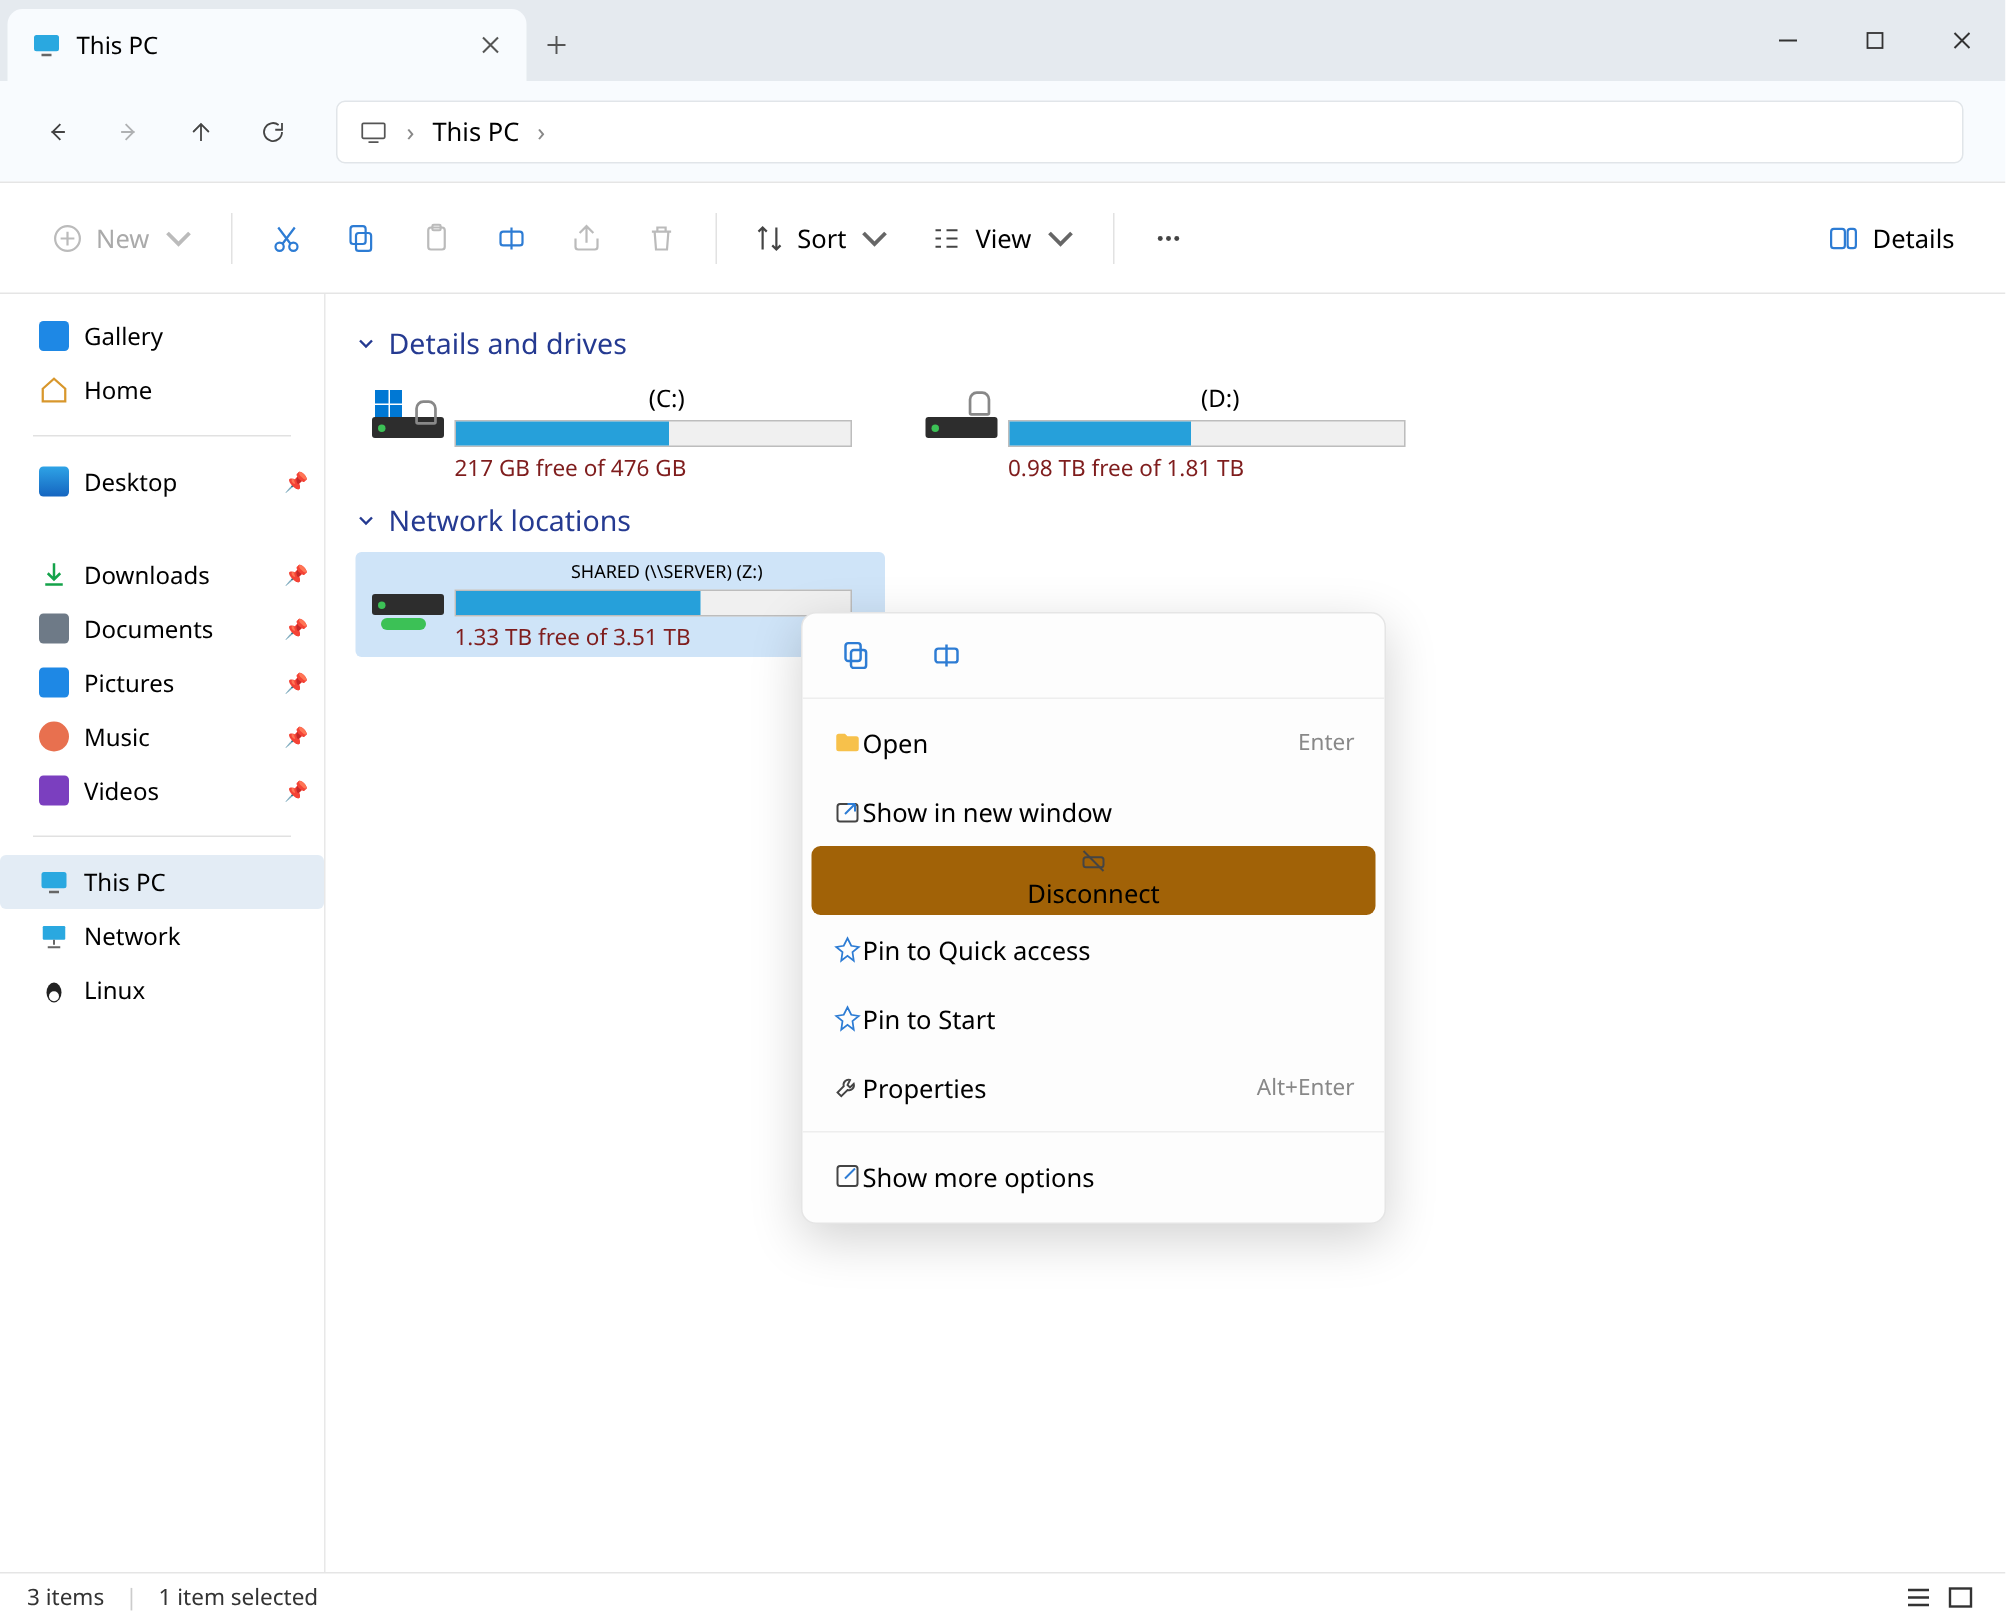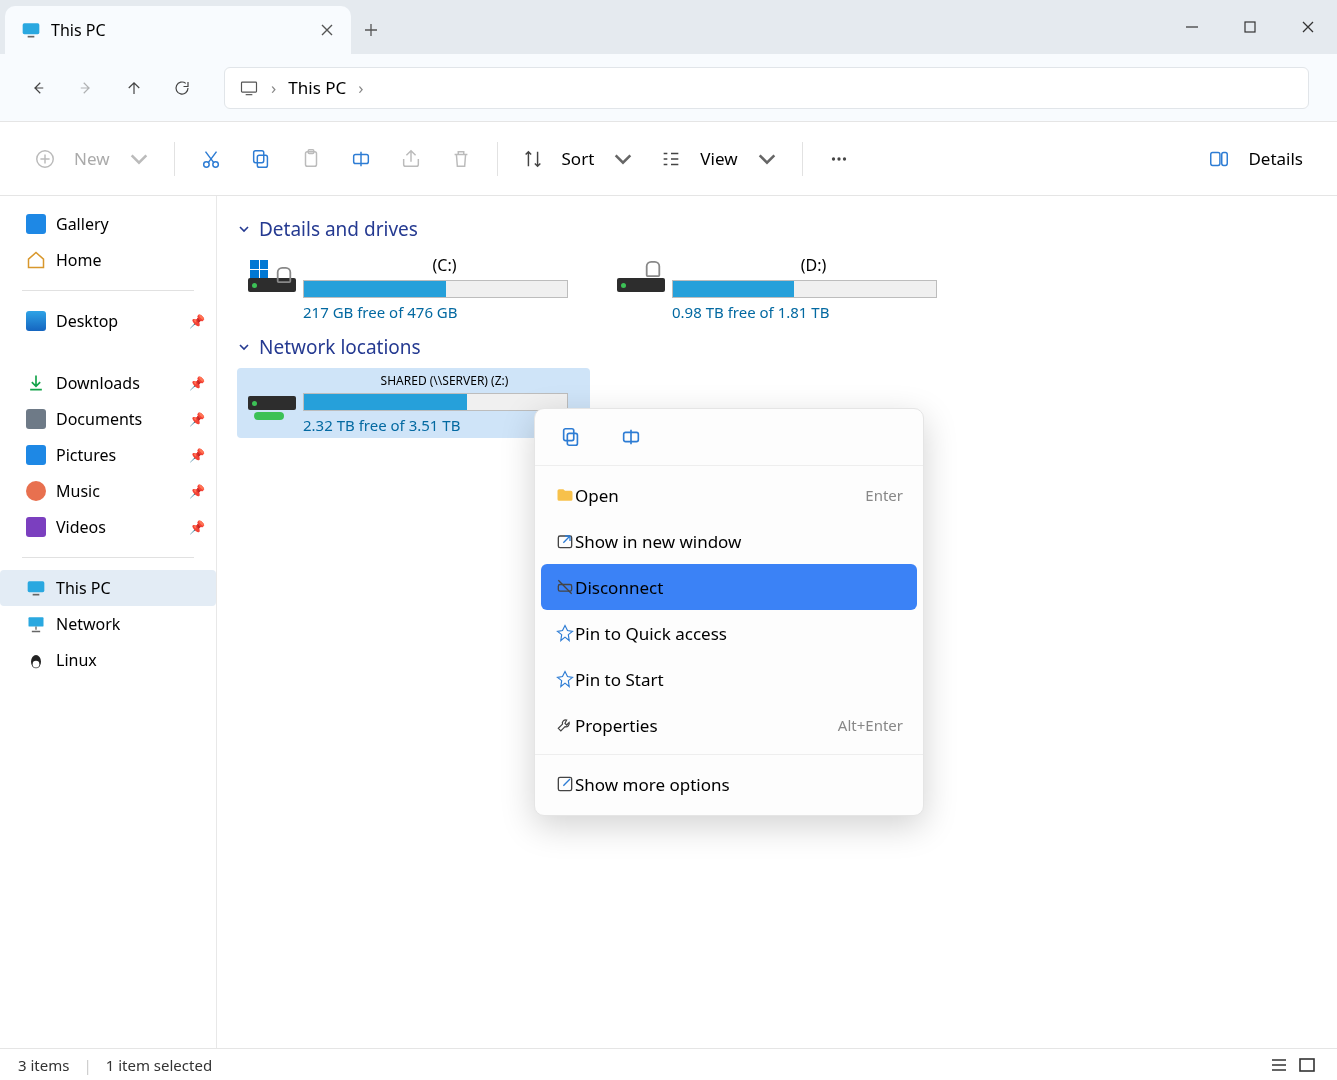--- a/index.html
+++ b/index.html
@@ -22,21 +22,21 @@
 .navbtn { width: 40px; height: 40px; display: flex; align-items: center; justify-content: center; border-radius: 6px; }
 .navbtn svg { width: 18px; height: 18px; }
 .navbtn.disabled svg { opacity: .4; }
 .addrbar { flex: 1; height: 42px; background: #fff; border: 1px solid #e1e5e9; border-radius: 6px; display: flex; align-items: center; padding: 0 14px; margin: 0 10px 0 14px; font-size: 17px; }
 .addrbar .chev { margin: 0 12px; color: #888; }
 .searchbox { width: 373px; height: 42px; background: #fff; border: 1px solid #e1e5e9; border-radius: 6px; display: flex; align-items: center; padding: 0 16px; font-size: 17px; color: #777; }
 .searchbox .text { flex: 1; }
 
 
 .toolbar { height: 75px; border-top: 1px solid #e5e5e5; border-bottom: 1px solid #e5e5e5; display: flex; align-items: center; padding: 0 24px; gap: 6px; }
-.tbtn { height: 40px; padding: 0 10px; display: flex; align-items: center; justify-content: center; border-radius: 6px; cursor: pointer; gap: 18px; font-size: 17px; }
+.tbtn { height: 40px; padding: 0 10px; display: flex; align-items: center; justify-content: center; border-radius: 6px; cursor: pointer; gap: 8px; font-size: 17px; }
 .tbtn.disabled { color: #aaa; }
 .tsep { width: 1px; height: 34px; background: #e2e2e2; margin: 0 8px; }
 .tbtn svg { width: 22px; height: 22px; }
 .tbtn.icon-only { width: 44px; padding: 0; }
 .toolbar-spacer { flex: 1; }
 
 
 .body { display: flex; height: calc(100% - 54px - 67px - 75px - 32px); }
 .sidebar { width: 217px; border-right: 1px solid #e8e8e8; padding: 10px 0; }
 .sb-item { height: 36px; display: flex; align-items: center; padding: 0 10px 0 26px; font-size: 16px; gap: 10px; cursor: pointer; }
@@ -50,28 +50,28 @@
 .group-header { display: flex; align-items: center; gap: 8px; color: #253a91; font-size: 19px; margin: 6px 0 8px 0; cursor: pointer; }
 .drives-row { display: flex; gap: 16px; margin-bottom: 14px; }
 .drive { width: 353px; height: 70px; display: flex; align-items: flex-start; padding: 4px; border-radius: 4px; }
 .drive.selected { background: #cfe4f8; }
 .drive-icon { width: 62px; height: 62px; display: flex; align-items: center; justify-content: center; }
 .drive-info { flex: 1; }
 .drive-name { text-align: center; font-size: 16px; margin-bottom: 4px; }
 .drive-name-left { font-size: 12px; margin-bottom: 4px; }
 .progress { width: 265px; height: 18px; background: #f0f0f0; border: 1px solid #bdbdbd; position: relative; }
 .progress-fill { height: 100%; background: #26a0da; }
-.drive-free { font-size: 15px; color: #0369a1; margin-top: 4px; }
+.drive-free { font-size: 15px; color: #7f1d1d; margin-top: 4px; }
 
 
 .ctxmenu { position: absolute; top: 408px; left: 534px; width: 390px; background: #fdfdfd; border: 1px solid #e5e5e5; border-radius: 10px; box-shadow: 0 10px 34px rgba(0,0,0,.18); overflow: hidden; }
 .ctx-top { height: 57px; display: flex; align-items: center; padding: 0 20px; gap: 28px; border-bottom: 1px solid #eee; }
 .ctx-top div { width: 32px; height: 32px; display:flex; align-items:center; justify-content:center; }
 .ctx-item { height: 46px; display: flex; align-items: center; padding: 0 20px; gap: 0; font-size: 17px; cursor: pointer; }
-.ctx-item.hover { background: #3b82f6; border-radius: 6px; margin: 0 6px; padding: 0 14px; }
+.ctx-item.hover { background: #a16207; border-radius: 6px; margin: 0 6px; padding: 0 14px; flex-direction: column; }
 .ctx-item .shortcut { margin-left: auto; color: #888; font-size: 15px; }
 .ctx-sep { border-top: 1px solid #eee; margin: 6px 0; }
 .ctx-item svg { width: 20px; height: 20px; flex-shrink: 0; }
 
 
 .statusbar { height: 32px; border-top: 1px solid #e5e5e5; display: flex; align-items: center; padding: 0 18px; font-size: 15px; color: #333; gap: 14px; }
 .statusbar .sep { color: #ccc; }
 .statusbar .spacer { flex: 1; }
 .viewtoggles { display: flex; gap: 4px; }
 .viewtoggles div { width: 24px; height: 22px; display:flex; align-items:center; justify-content:center; border-radius:3px; }
@@ -368,21 +368,21 @@
           <div style="position:relative">
             <div class="drive-hw"></div>
             <div style="width:30px;height:8px;background:#3cc156;border-radius:4px;position:absolute;top:16px;left:6px"></div>
           </div>
         </div>
         <div class="drive-info">
           <div class="drive-name-left" style="text-align:center">SHARED (\\SERVER) (Z:)</div>
           <div class="progress">
               <div class="progress-fill" style="width:62%"></div>
             </div>
-          <div class="drive-free">2.32 TB free of 3.51 TB</div>
+          <div class="drive-free">1.33 TB free of 3.51 TB</div>
         </div>
       </div>
     </div>
   </div>
 </div>
 
 <div class="ctxmenu">
   <div class="ctx-top">
     <div>
         <svg viewBox="0 0 24 24" width="22" height="22">

